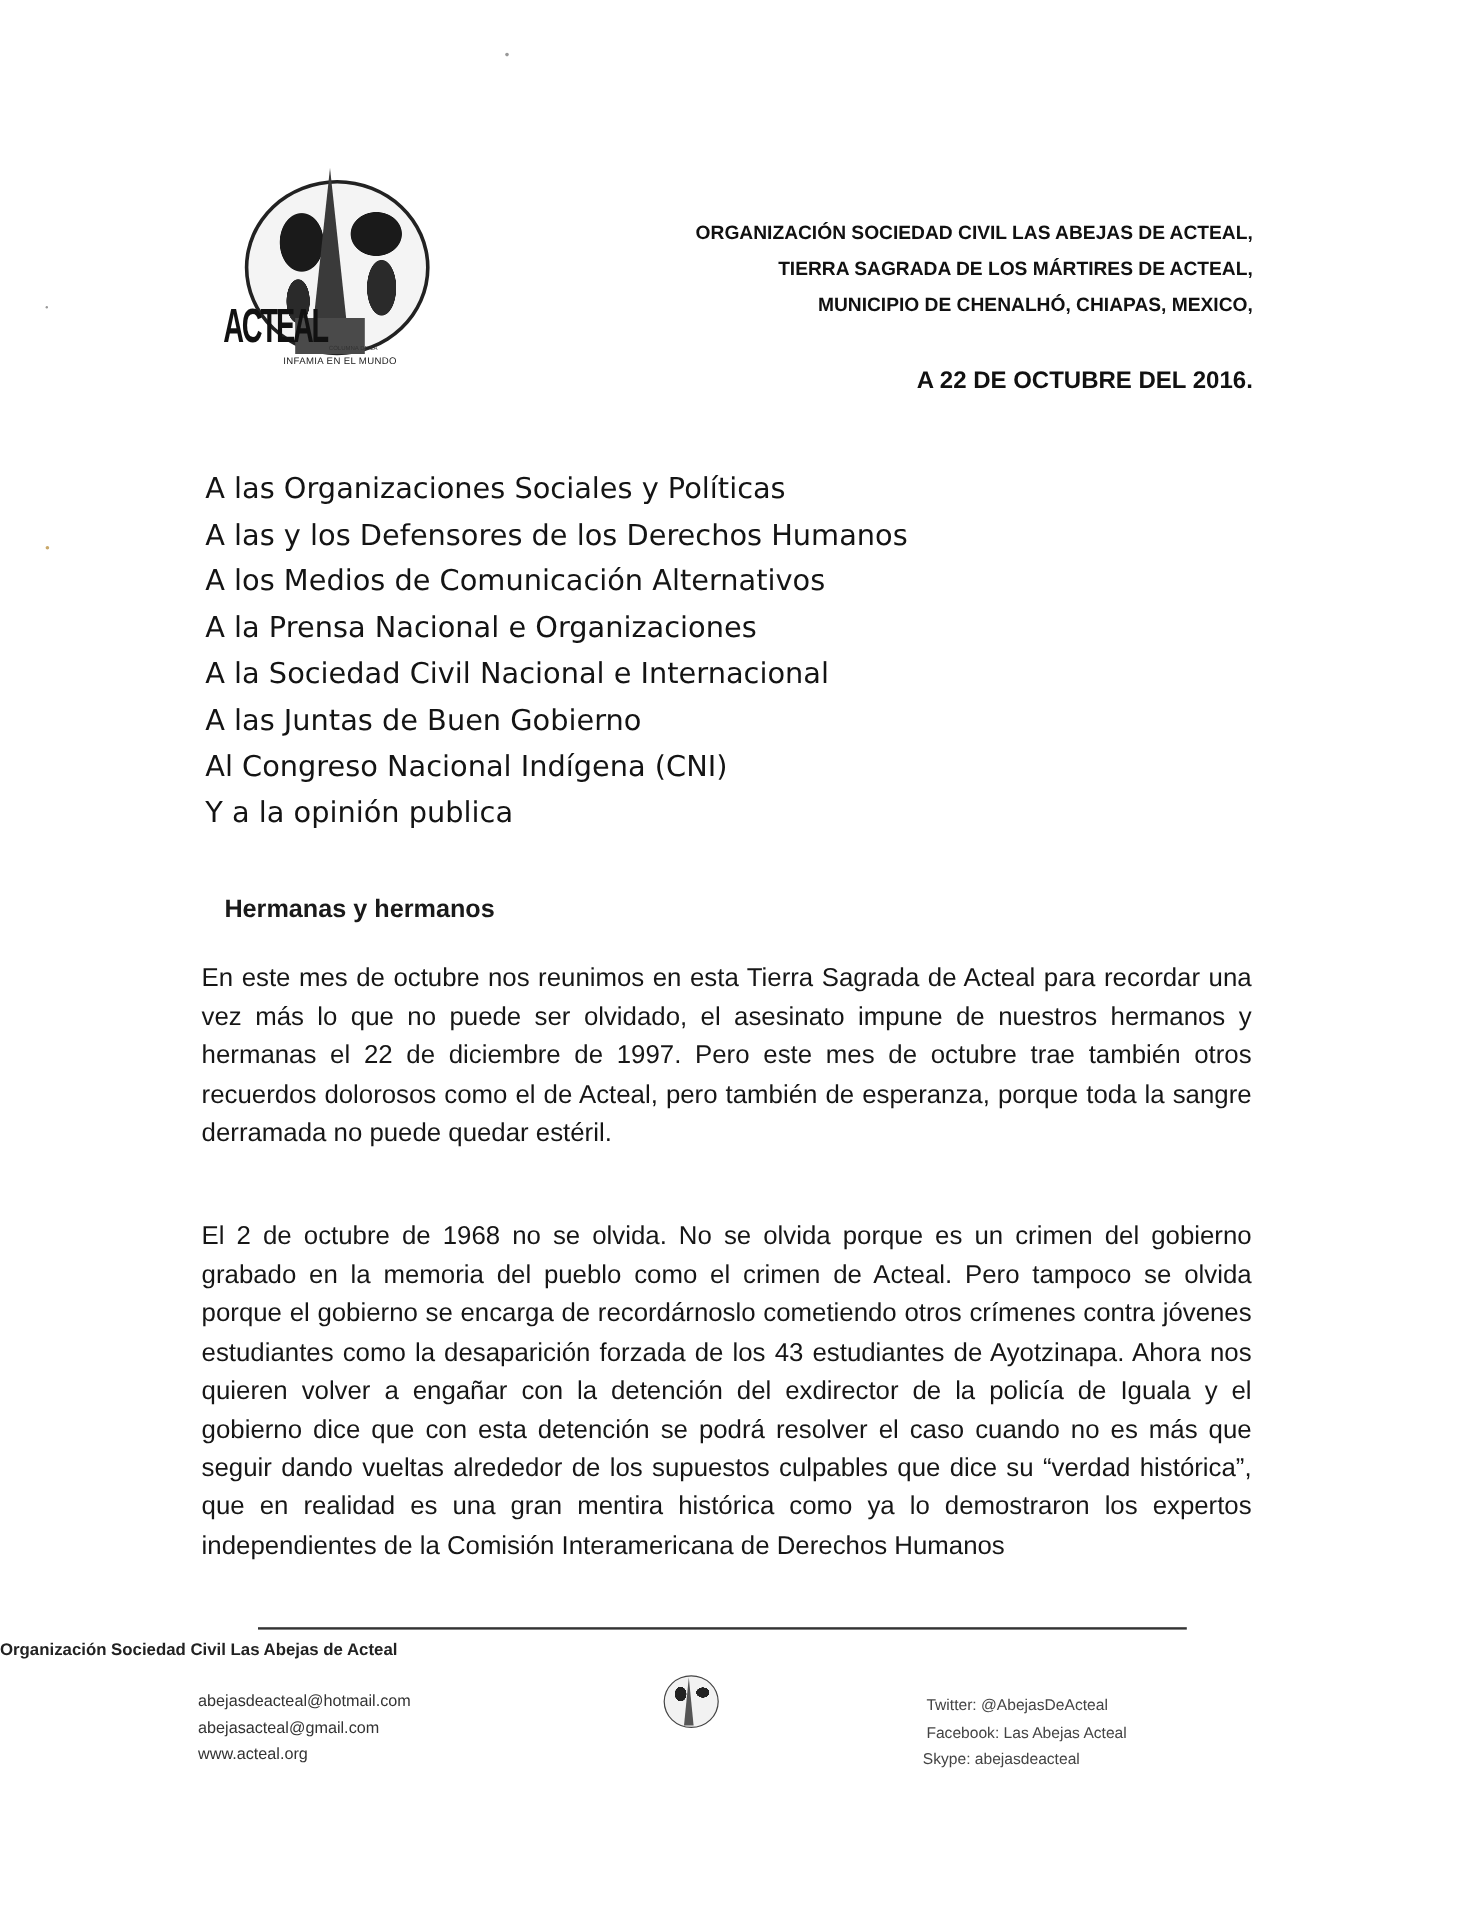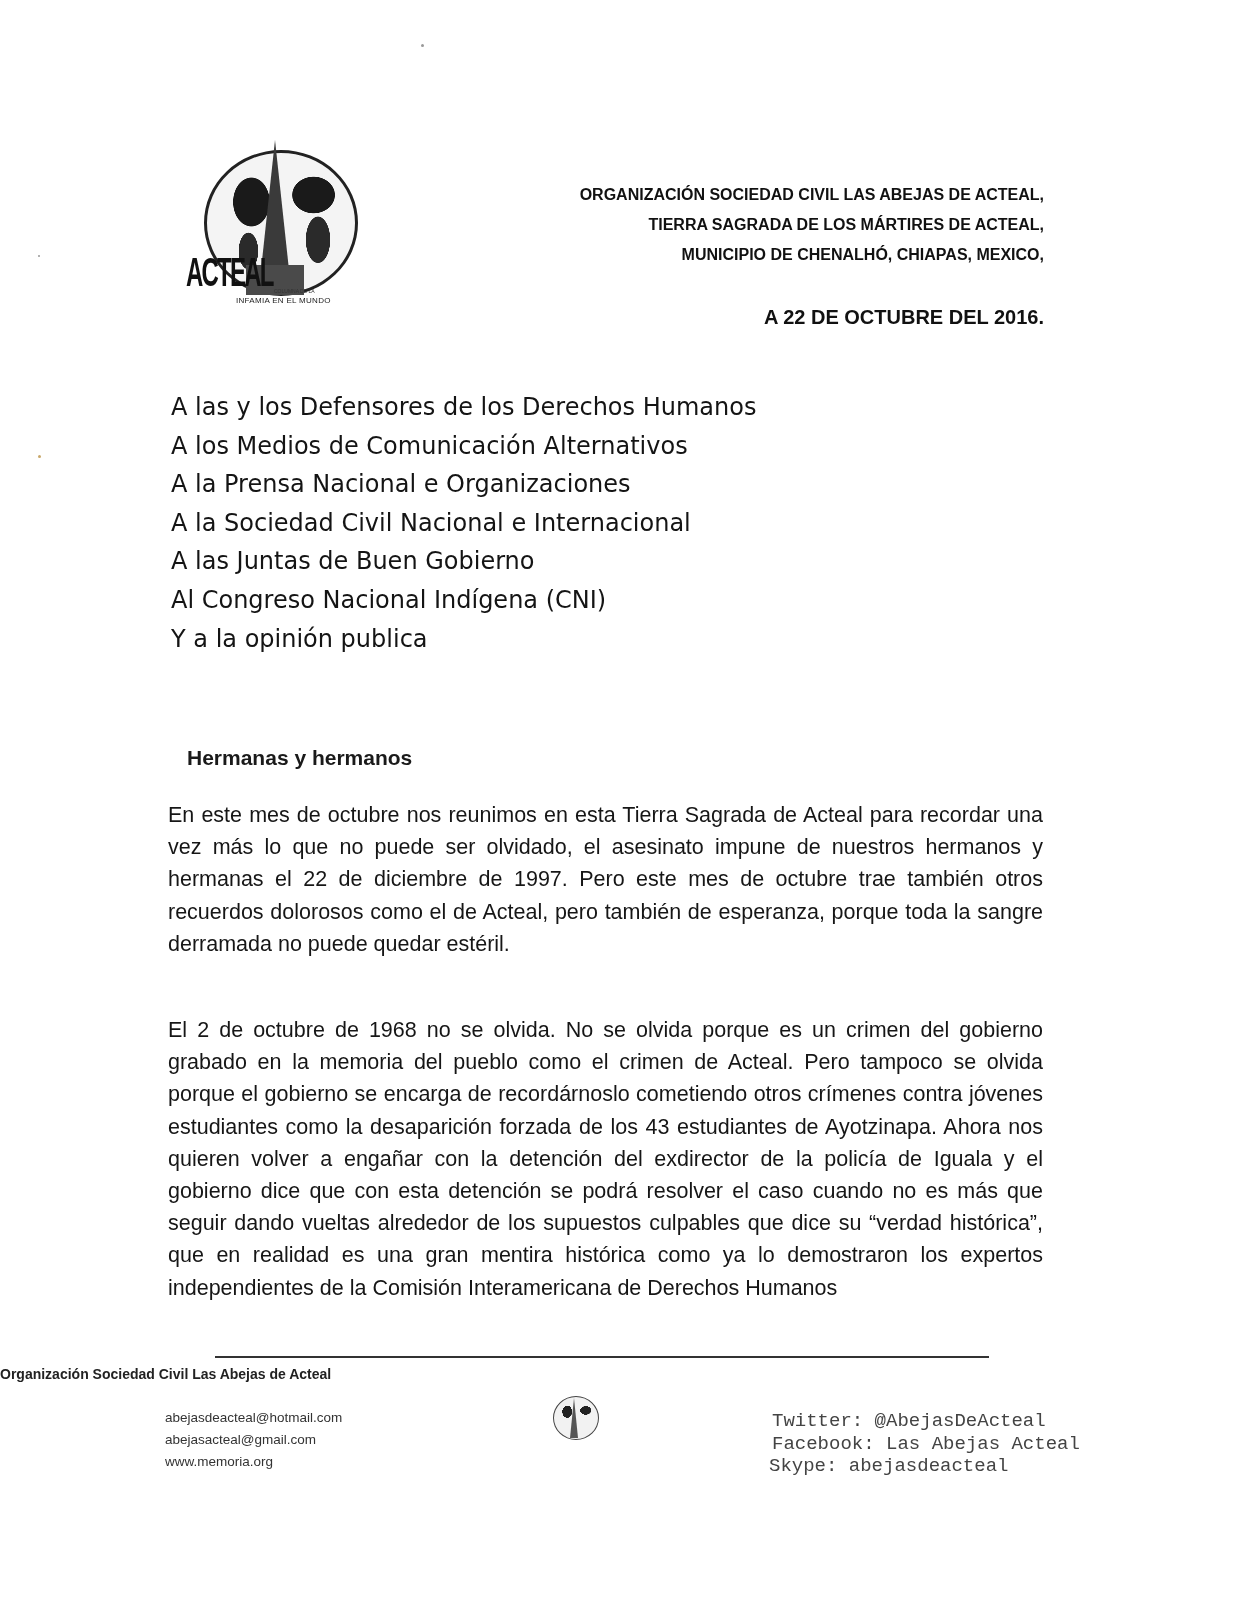--- a/index.html
+++ b/index.html
@@ -68,21 +68,21 @@
   .p2 { top: 1014px; }
 
   
   .footer-rule { left: 215px; top: 1356px; width: 774px; height: 2px; background: #333; }
   .footer-org { left: 0; width: 1205px; top: 1366px; font-size: 14px; font-weight: bold; color: #222; }
   .footer-logo { left: 549px; top: 1396px; width: 52px; height: 48px; }
   .footer-logo .g { position: absolute; left: 4px; top: 0; width: 44px; height: 42px; border-radius: 50%; border: 1px solid #444;
     background: radial-gradient(ellipse 8px 10px at 30% 35%, #222 60%, transparent 62%), radial-gradient(ellipse 9px 7px at 72% 32%, #222 60%, transparent 62%), #f2f2f2; }
   .footer-logo .t { position: absolute; left: 21px; top: 2px; width: 0; height: 0; border-left: 4px solid transparent; border-right: 4px solid transparent; border-bottom: 40px solid #555; }
   .footer-left { left: 165px; top: 1407px; font-size: 13.5px; line-height: 22px; color: #333; }
-  .footer-right { left: 772px; top: 1410px; font-size: 19px; line-height: 22.5px; color: #444; font-family: Liberation Mono, monospace; }
+  .footer-right { left: 772px; top: 1410px; font-size: 13px; line-height: 22.5px; color: #444; }
   .footer-right div:nth-child(3) { margin-left: -3px; }
 
   .speck { position: absolute; width: 3px; height: 3px; background: #999; border-radius: 50%; }
 </style>
 </head>
 <body>
 
 <div class="abs logo">
   <div class="logo-globe"></div>
   <div class="logo-tower"></div>
@@ -93,20 +93,21 @@
 </div>
 
 <div class="abs header-lines">
   <div>ORGANIZACIÓN SOCIEDAD CIVIL LAS ABEJAS DE ACTEAL,</div>
   <div>TIERRA SAGRADA DE LOS MÁRTIRES DE ACTEAL,</div>
   <div>MUNICIPIO DE CHENALHÓ, CHIAPAS, MEXICO,</div>
 </div>
 <div class="abs header-date">A 22 DE OCTUBRE DEL 2016.</div>
 
 <div class="abs addressees">
+  <div>A las Organizaciones Sociales y Políticas</div>
   <div>A las y los Defensores de los Derechos Humanos</div>
   <div>A los Medios de Comunicación Alternativos</div>
   <div>A la Prensa Nacional e Organizaciones</div>
   <div>A la Sociedad Civil Nacional e Internacional</div>
   <div>A las Juntas de Buen Gobierno</div>
   <div>Al Congreso Nacional Indígena (CNI)</div>
   <div>Y a la opinión publica</div>
 </div>
 
 <div class="abs salutation">Hermanas y hermanos</div>
@@ -116,21 +117,21 @@
 
 <div class="abs footer-rule"></div>
 <div class="abs footer-org">Organización Sociedad Civil Las Abejas de Acteal</div>
 <div class="abs footer-logo">
   <div class="g"></div>
   <div class="t"></div>
 </div>
 <div class="abs footer-left">
   <div>abejasdeacteal@hotmail.com</div>
   <div>abejasacteal@gmail.com</div>
-  <div>www.memoria.org</div>
+  <div>www.acteal.org</div>
 </div>
 <div class="abs footer-right">
   <div>Twitter: @AbejasDeActeal</div>
   <div>Facebook: Las Abejas Acteal</div>
   <div>Skype: abejasdeacteal</div>
 </div>
 
 <div class="speck" style="left:421px;top:44px;"></div>
 <div class="speck" style="left:38px;top:455px;background:#c9a86a;"></div>
 <div class="speck" style="left:38px;top:255px;width:2px;height:2px;"></div>

